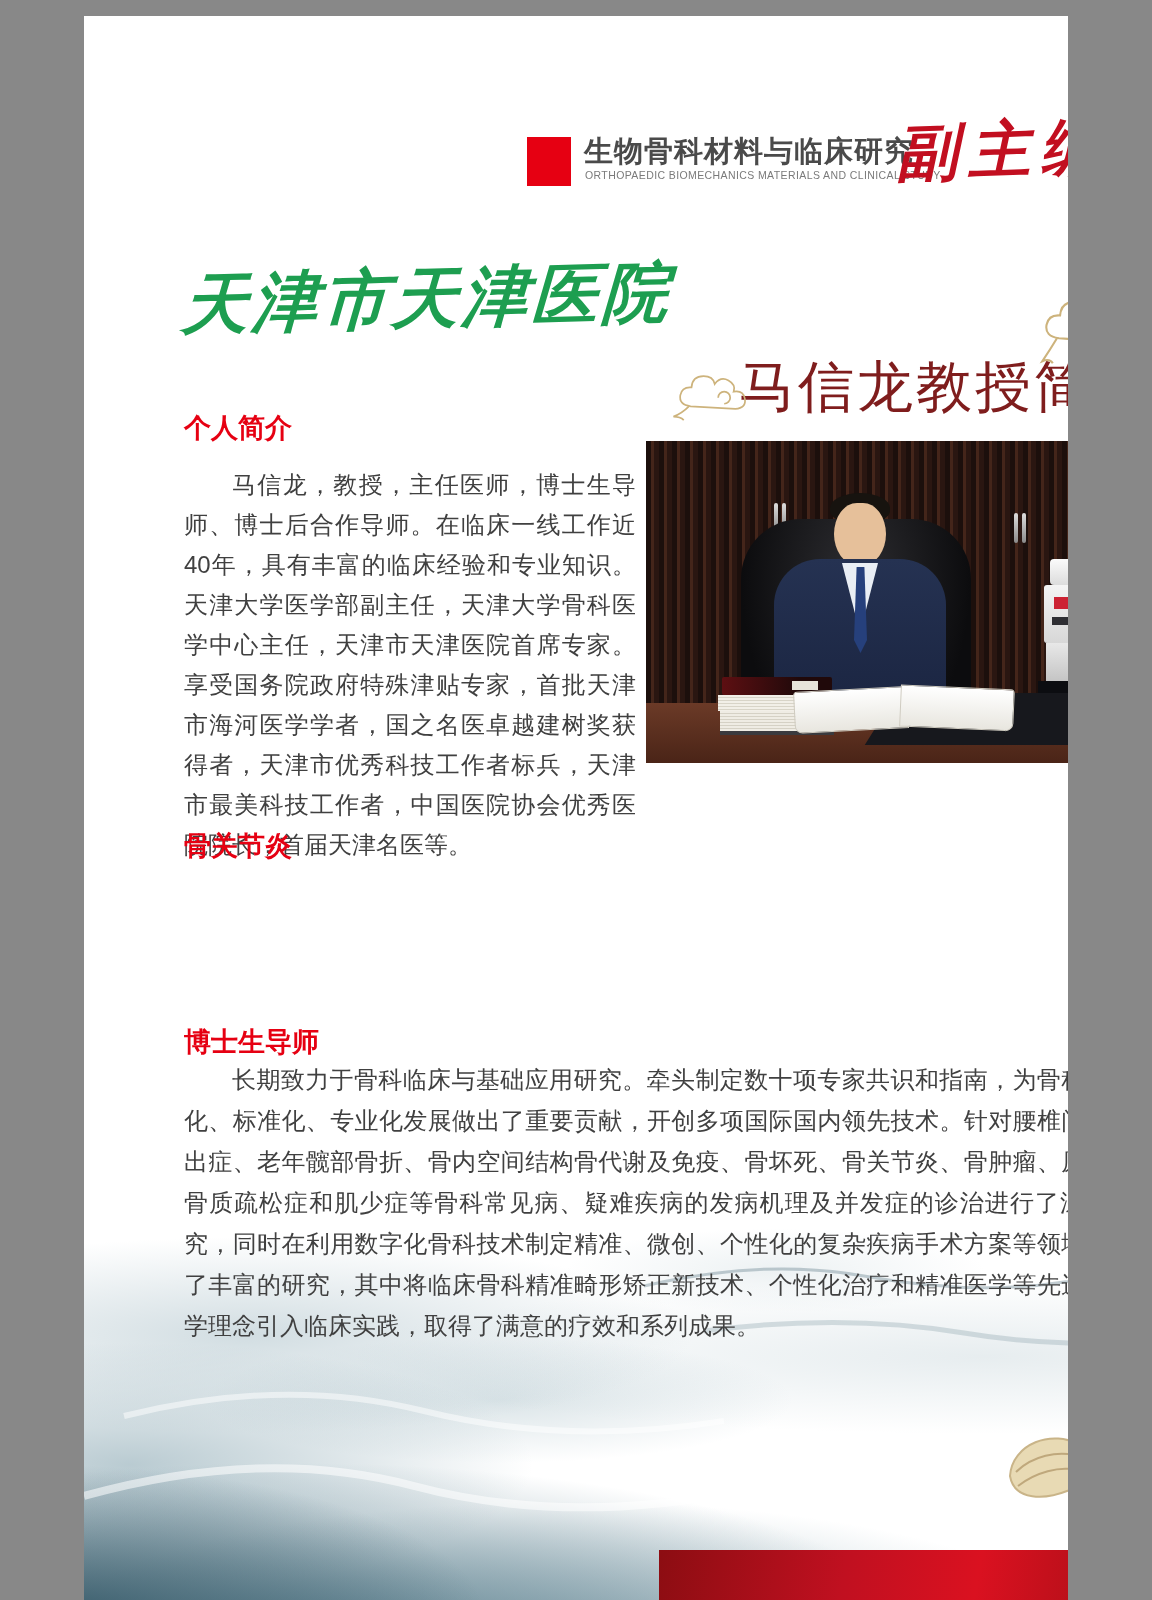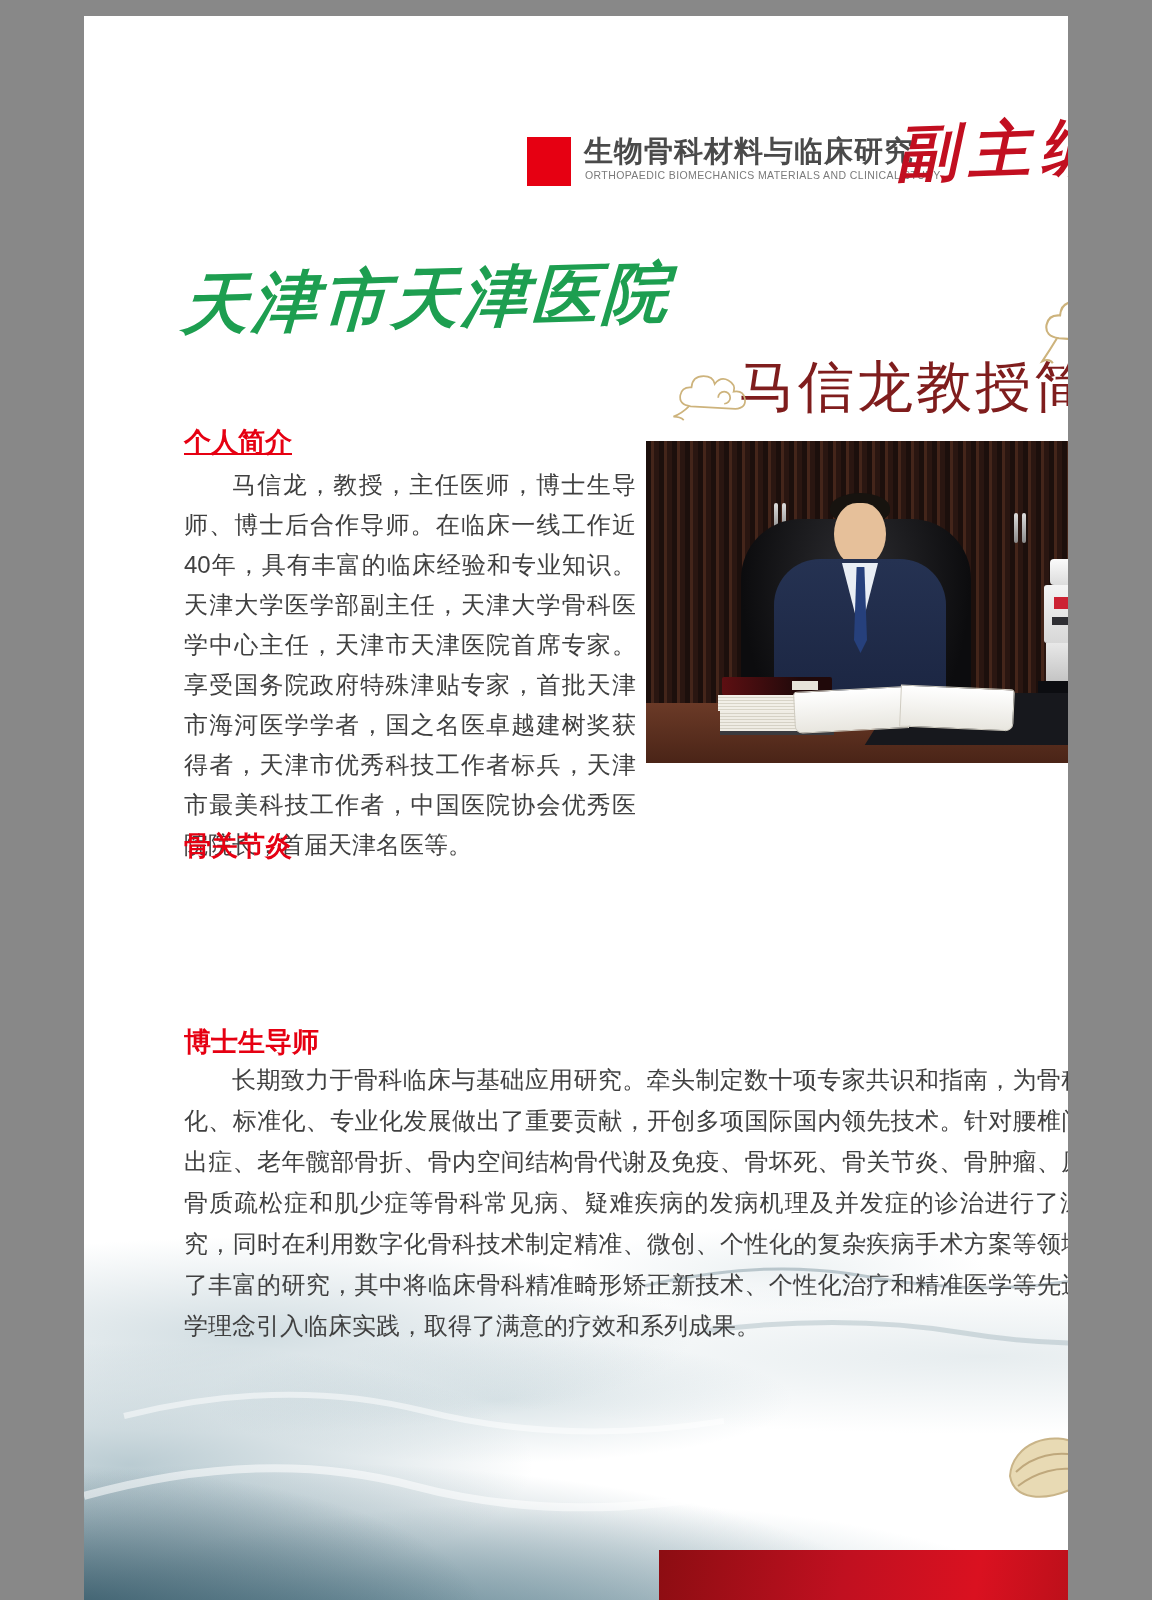--- a/index.html
+++ b/index.html
@@ -22,21 +22,21 @@
         font-style:italic;color:#1d9e50;letter-spacing:4px;white-space:nowrap;
         transform:rotate(-1.5deg) skewX(-4deg);}
   .page-title{position:absolute;left:655px;top:334px;font-size:56px;color:#7f1d1d;
         letter-spacing:3px;white-space:nowrap;font-family:"Liberation Serif",serif;}
   .cloud{position:absolute;}
   .cloud-left{left:586px;top:352px;width:86px;height:56px;}
   .cloud-right{left:948px;top:280px;width:104px;height:68px;}
   
   .sec-head{position:absolute;left:100px;font-size:27px;font-weight:bold;color:#e60012;
         white-space:nowrap;z-index:5;}
-  .h-personal{top:408px;text-decoration:underline;}
+  .h-personal{top:394px;}
   .h-positions{top:812px;}
   .h-contrib{top:1008px;}
   .body-text{color:#404040;font-size:24px;line-height:40px;text-align:justify;z-index:5;}
   .personal-para{position:absolute;left:100px;top:449px;width:452px;}
   .personal-para p{margin:0;text-indent:2em;}
   .positions-para{position:absolute;left:100px;top:848px;width:950px;line-height:46px;}
   .positions-para p{margin:0;text-indent:2em;}
   .it-serif{font-style:italic;font-family:"Liberation Serif",serif;}
   .contrib-block{position:absolute;left:100px;top:1044px;width:950px;line-height:41px;z-index:5;font-family:Liberation Serif, serif;}
   .contrib-block p{margin:0;text-indent:2em;}

